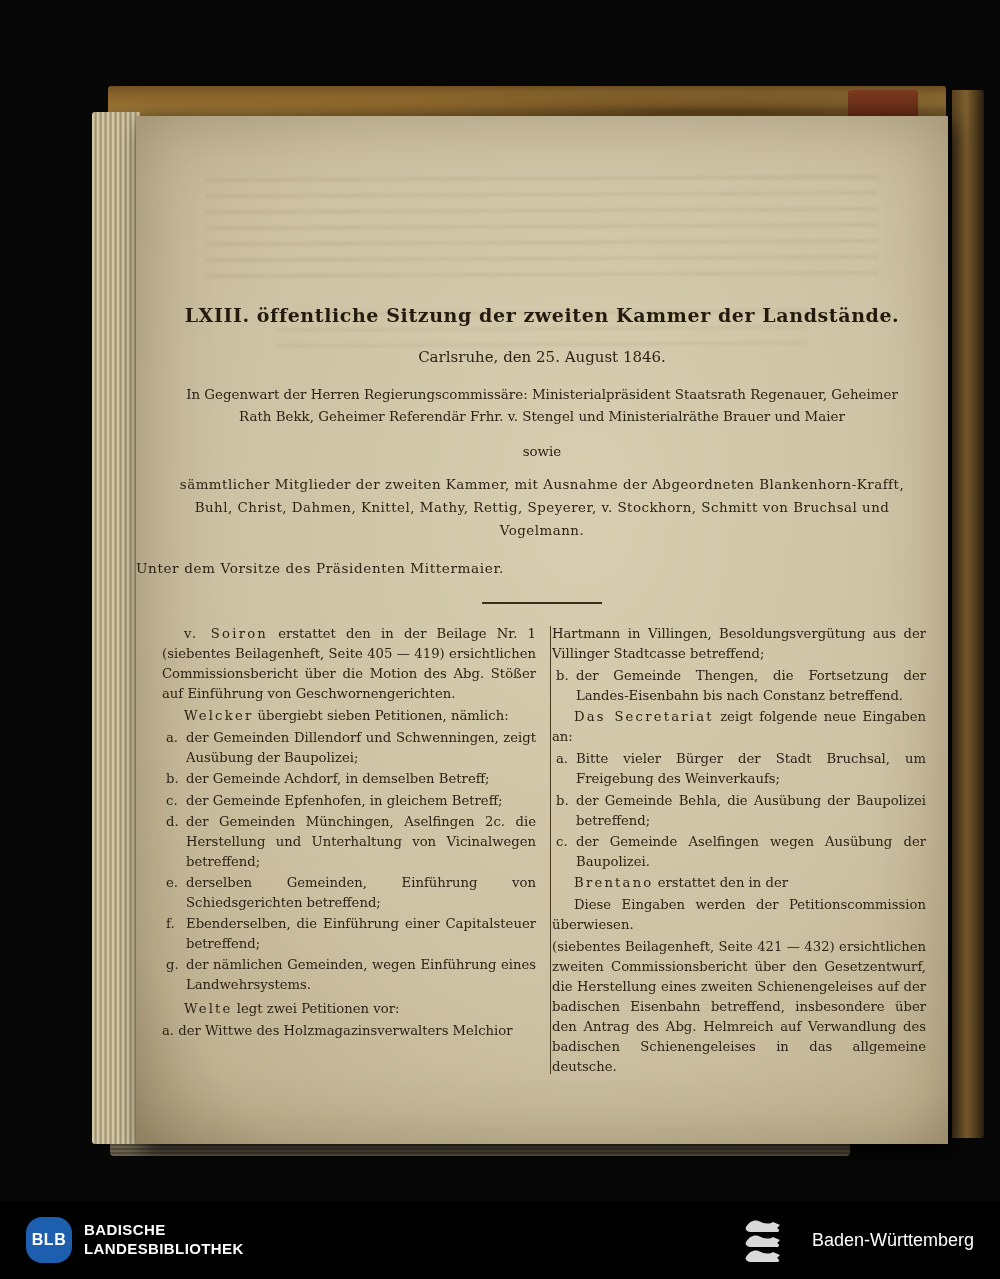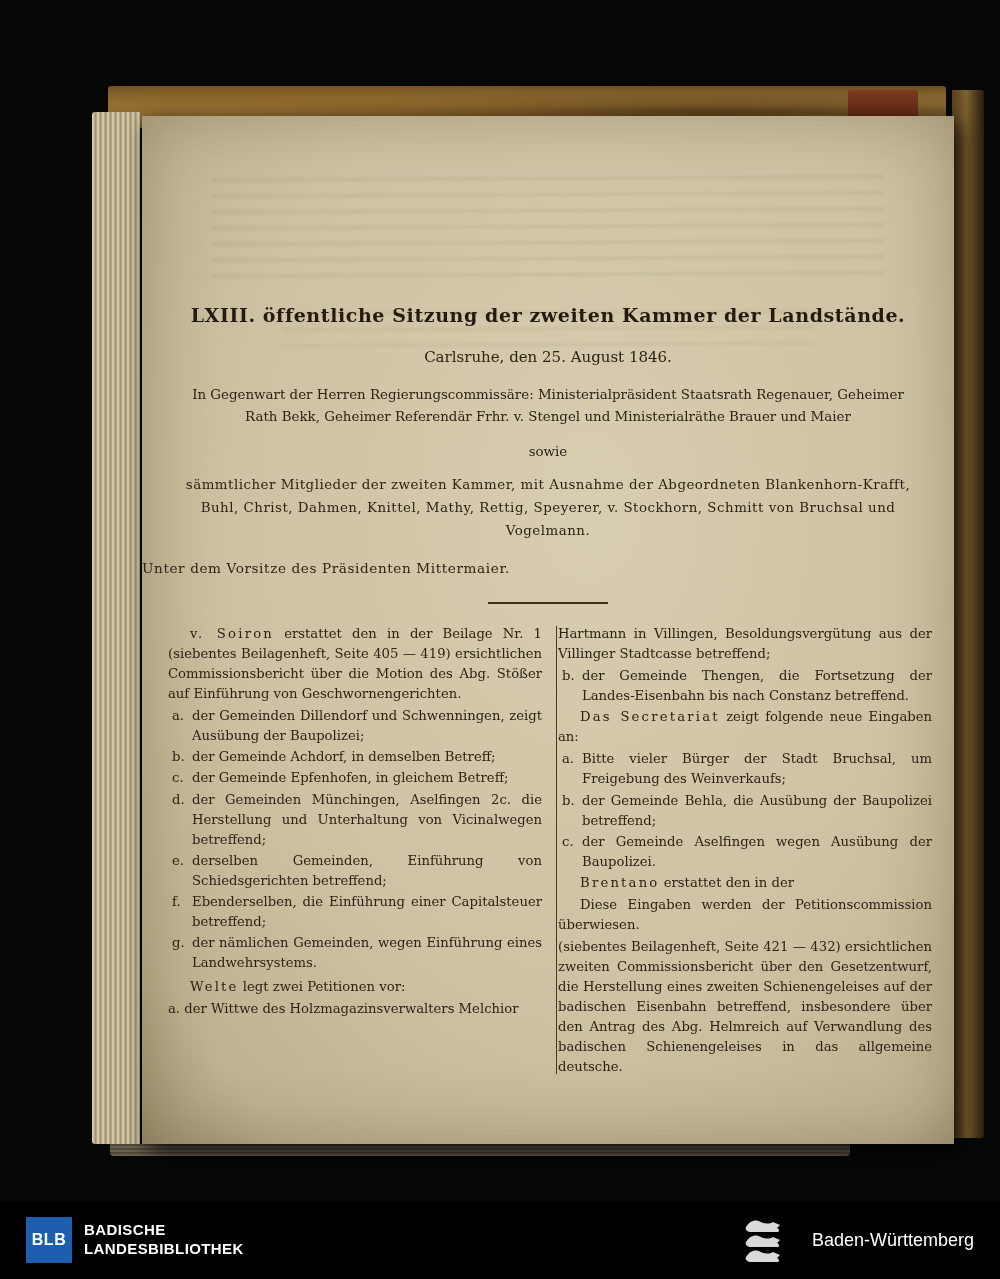--- a/index.html
+++ b/index.html
@@ -30,21 +30,21 @@
     position:absolute;left:110px;top:1144px;width:740px;height:12px;
     background:repeating-linear-gradient(0deg,#b9ac88 0 2px,#8d8061 2px 4px);
     opacity:.55;border-radius:0 0 4px 4px;
   }
   .spine-right{
     position:absolute;left:952px;top:90px;width:32px;height:1048px;
     background:linear-gradient(90deg,#614722,#8a6a33 45%,#2c1f0d);
     opacity:.9;border-radius:0 3px 3px 0;
   }
   .page{
-    position:absolute;left:142px;top:116px;width:812px;height:1028px;
+    position:absolute;left:136px;top:116px;width:812px;height:1028px;
     background:radial-gradient(ellipse at 55% 38%, #d7cdb0 0%, #cdc2a3 55%, #beb291 85%, #a2957​4 100%);
     background:radial-gradient(ellipse at 55% 38%, #d7cdb0 0%, #cdc2a3 55%, #beb291 85%, #a29574 100%);
     box-shadow:inset 0 0 70px rgba(60,40,10,.28), 6px 8px 20px rgba(0,0,0,.8);
     color:#2d2315;
   }
   
   .ghost{
     position:absolute;left:70px;right:70px;
     background:repeating-linear-gradient(180deg, transparent 0 13px, rgba(100,80,45,.30) 13px 16px);
     filter:blur(1.5px);opacity:.35;transform:skewY(-.3deg);
@@ -86,21 +86,21 @@
   
   .footer{
     position:absolute;left:0;bottom:0;width:100%;height:78px;background:#000;
     display:flex;align-items:center;justify-content:space-between;
     padding:0 26px;box-sizing:border-box;
     font-family:"Liberation Sans", sans-serif;color:#fff;
   }
   .f-left{display:flex;align-items:center;gap:12px;}
   .blb-badge{
     width:46px;height:46px;background:#1d5fae;display:flex;align-items:center;justify-content:center;
-    font-weight:bold;font-size:16px;letter-spacing:.5px;
+    font-weight:bold;font-size:16px;letter-spacing:.5px;border-radius:16px;
   }
   .lib-name{font-weight:bold;font-size:15px;line-height:1.25;letter-spacing:.4px;}
   .f-right{display:flex;align-items:center;gap:28px;}
   .state-name{font-size:18px;}
 </style>
 </head>
 <body>
 
 <div class="book-top-edge">
   <div class="red-corner"></div>
@@ -117,20 +117,21 @@
   <div class="dateline">Carlsruhe, den 25. August 1846.</div>
   <p class="attendance">In Gegenwart der Herren Regierungscommissäre: Ministerialpräsident Staatsrath Regenauer, Geheimer Rath Bekk, Geheimer Referendär Frhr. v. Stengel und Ministerialräthe Brauer und Maier</p>
   <div class="sowie">sowie</div>
   <p class="members">sämmtlicher Mitglieder der zweiten Kammer, mit Ausnahme der Abgeordneten Blankenhorn-Krafft, Buhl, Christ, Dahmen, Knittel, Mathy, Rettig, Speyerer, v. Stockhorn, Schmitt von Bruchsal und Vogelmann.</p>
   <div class="chair">Unter dem Vorsitze des Präsidenten Mittermaier.</div>
   <div class="rule"></div>
 
   <div class="columns">
     <div class="col leftc">
       <p class="para ind"><span class="sperr">v. Soiron</span> <span>erstattet den in der Beilage Nr. 1 (siebentes Beilagenheft, Seite 405 — 419) ersichtlichen Commissionsbericht über die Motion des Abg. Stößer auf Einführung von Geschwornengerichten.</span></p>
+      <p class="para ind"><span class="sperr">Welcker</span> <span>übergiebt sieben Petitionen, nämlich:</span></p>
 
       <div class="item">
           <span class="lab">a.</span>
           <span class="txt">der Gemeinden Dillendorf und Schwenningen, zeigt Ausübung der Baupolizei;</span>
         </div>
       <div class="item">
           <span class="lab">b.</span>
           <span class="txt">der Gemeinde Achdorf, in demselben Betreff;</span>
         </div>
       <div class="item">

